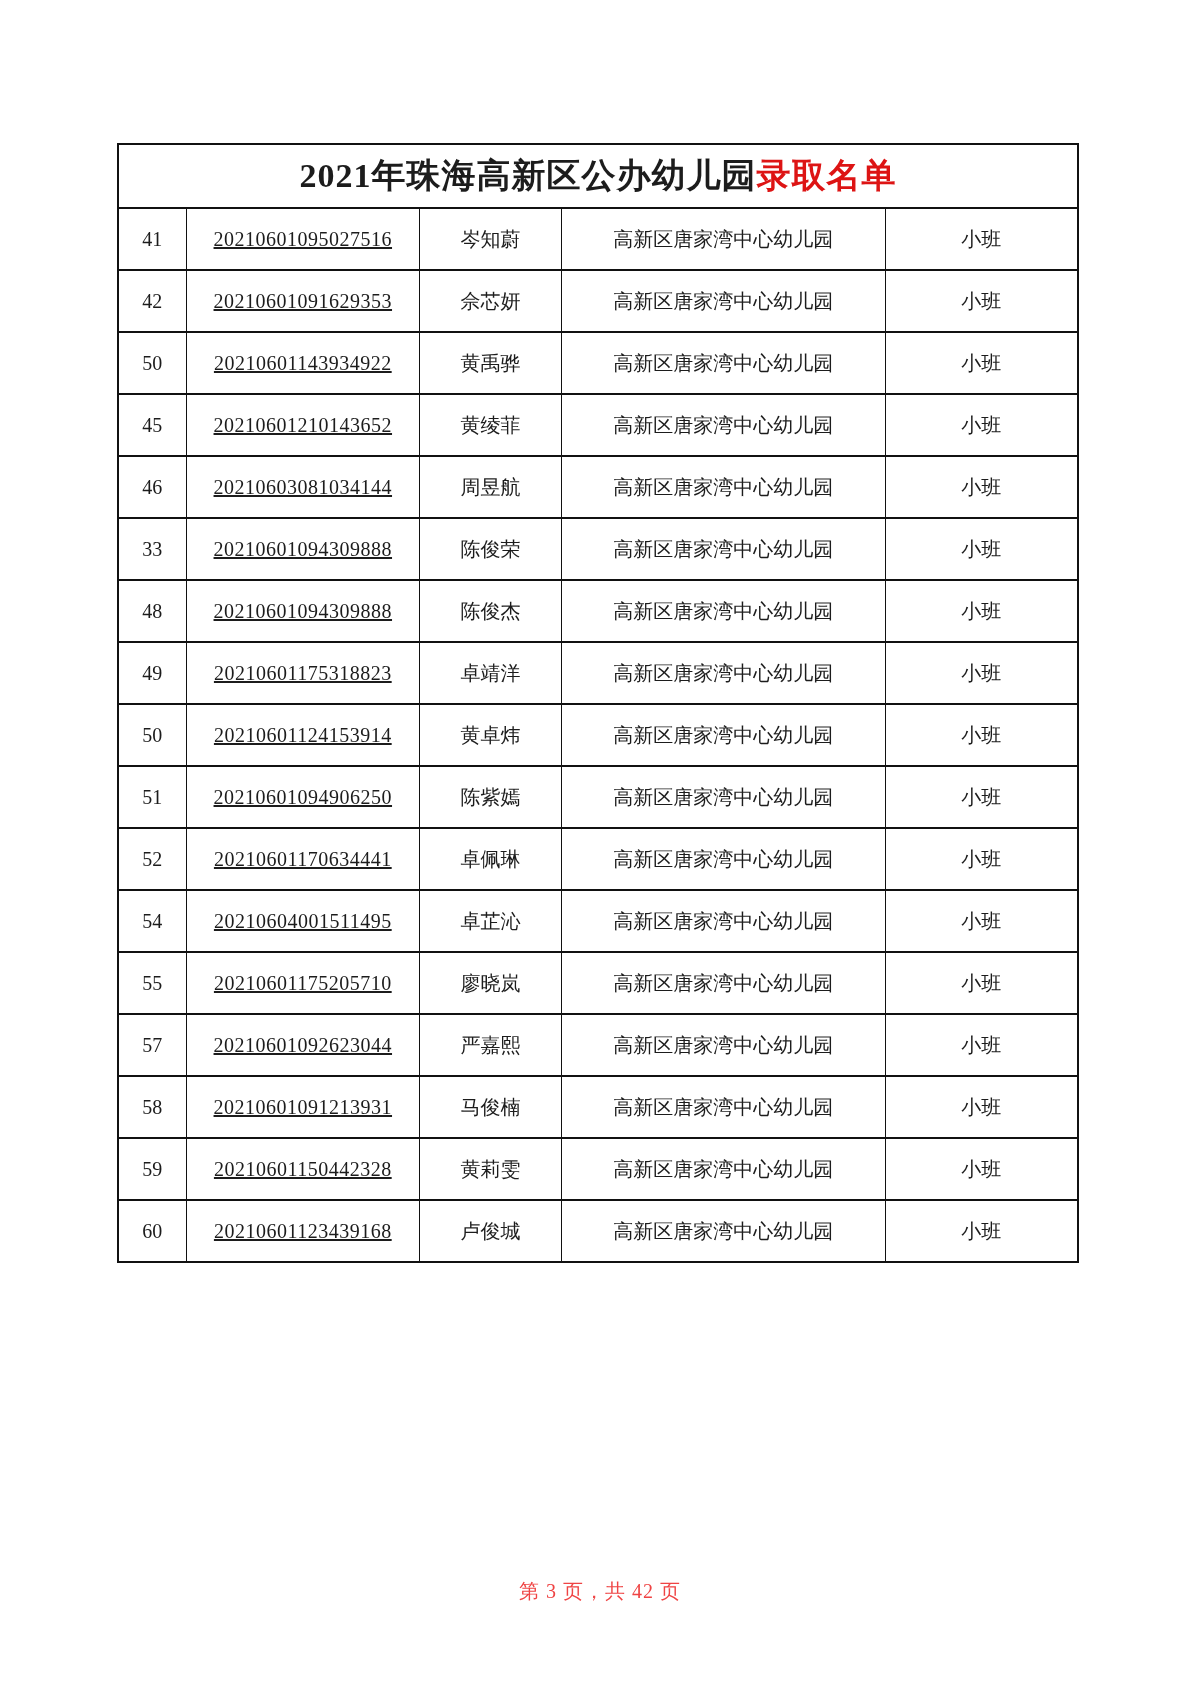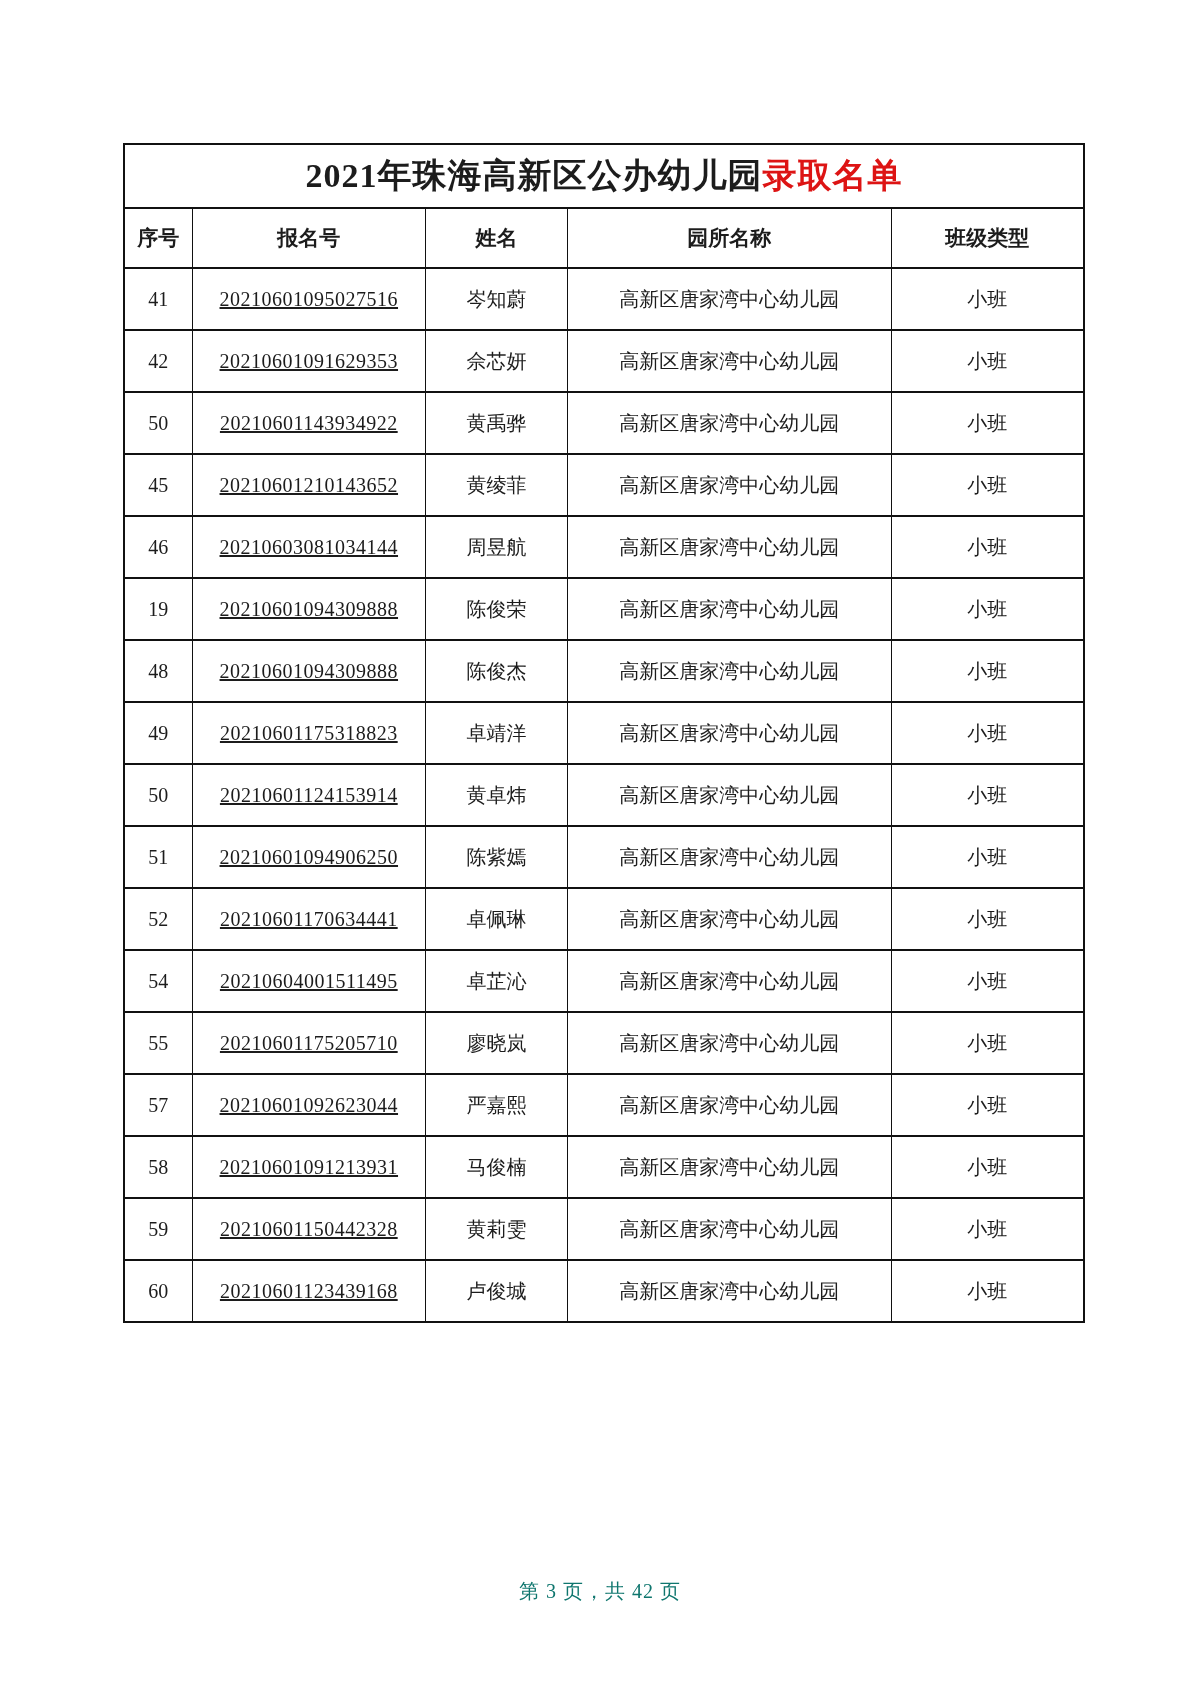--- a/index.html
+++ b/index.html
@@ -29,21 +29,21 @@
     border-left: 1px solid #111;
     border-right: 1px solid #111;
     border-top: 2px solid #111;
     border-bottom: 2px solid #111;
     text-align: center;
     vertical-align: middle;
     padding: 0 4px;
     overflow: hidden;
     white-space: nowrap;
   }
-  table.roster { border: 2px solid #111; margin-left: 6px; }
+  table.roster { border: 2px solid #111; }
   .title-cell {
     height: 62px;
     font-size: 34px;
     font-weight: bold;
     letter-spacing: 1px;
   }
   .title-red { color: #dd1414; }
   th.hdr {
     height: 58px;
     font-size: 21px;
@@ -55,48 +55,41 @@
   }
   td.cell-reg { letter-spacing: 0.5px; text-decoration: underline; }
   .page-footer {
     position: absolute;
     left: 0;
     top: 1578px;
     width: 100%;
     text-align: center;
     font-size: 20px;
     letter-spacing: 1px;
-    color: #0f766e;
+    color: #ef4444;
   }
 </style>
 </head>
 <body>
 
 <div class="table-wrap">
   <table class="roster">
     <colgroup>
       <col style="width:7.1%">
       <col style="width:24.3%">
       <col style="width:14.8%">
       <col style="width:33.7%">
       <col style="width:20.1%">
     </colgroup>
     <tbody>
       <tr>
         <td class="title-cell" colspan="5">
           <span>2021年珠海高新区公办幼儿园</span><span class="title-red">录取名单</span>
         </td>
       </tr>
-      <tr>
-        <th class="hdr">序号</th>
-        <th class="hdr">报名号</th>
-        <th class="hdr">姓名</th>
-        <th class="hdr">园所名称</th>
-        <th class="hdr">班级类型</th>
-      </tr>
     </tbody>
     <tbody id="rows-body">
         <tr>
           <td class="cell">41</td>
           <td class="cell cell-reg">20210601095027516</td>
           <td class="cell">岑知蔚</td>
           <td class="cell">高新区唐家湾中心幼儿园</td>
           <td class="cell">小班</td>
         </tr>
         <tr>
@@ -121,21 +114,21 @@
           <td class="cell">小班</td>
         </tr>
         <tr>
           <td class="cell">46</td>
           <td class="cell cell-reg">20210603081034144</td>
           <td class="cell">周昱航</td>
           <td class="cell">高新区唐家湾中心幼儿园</td>
           <td class="cell">小班</td>
         </tr>
         <tr>
-          <td class="cell">19</td>
+          <td class="cell">33</td>
           <td class="cell cell-reg">20210601094309888</td>
           <td class="cell">陈俊荣</td>
           <td class="cell">高新区唐家湾中心幼儿园</td>
           <td class="cell">小班</td>
         </tr>
         <tr>
           <td class="cell">48</td>
           <td class="cell cell-reg">20210601094309888</td>
           <td class="cell">陈俊杰</td>
           <td class="cell">高新区唐家湾中心幼儿园</td>

